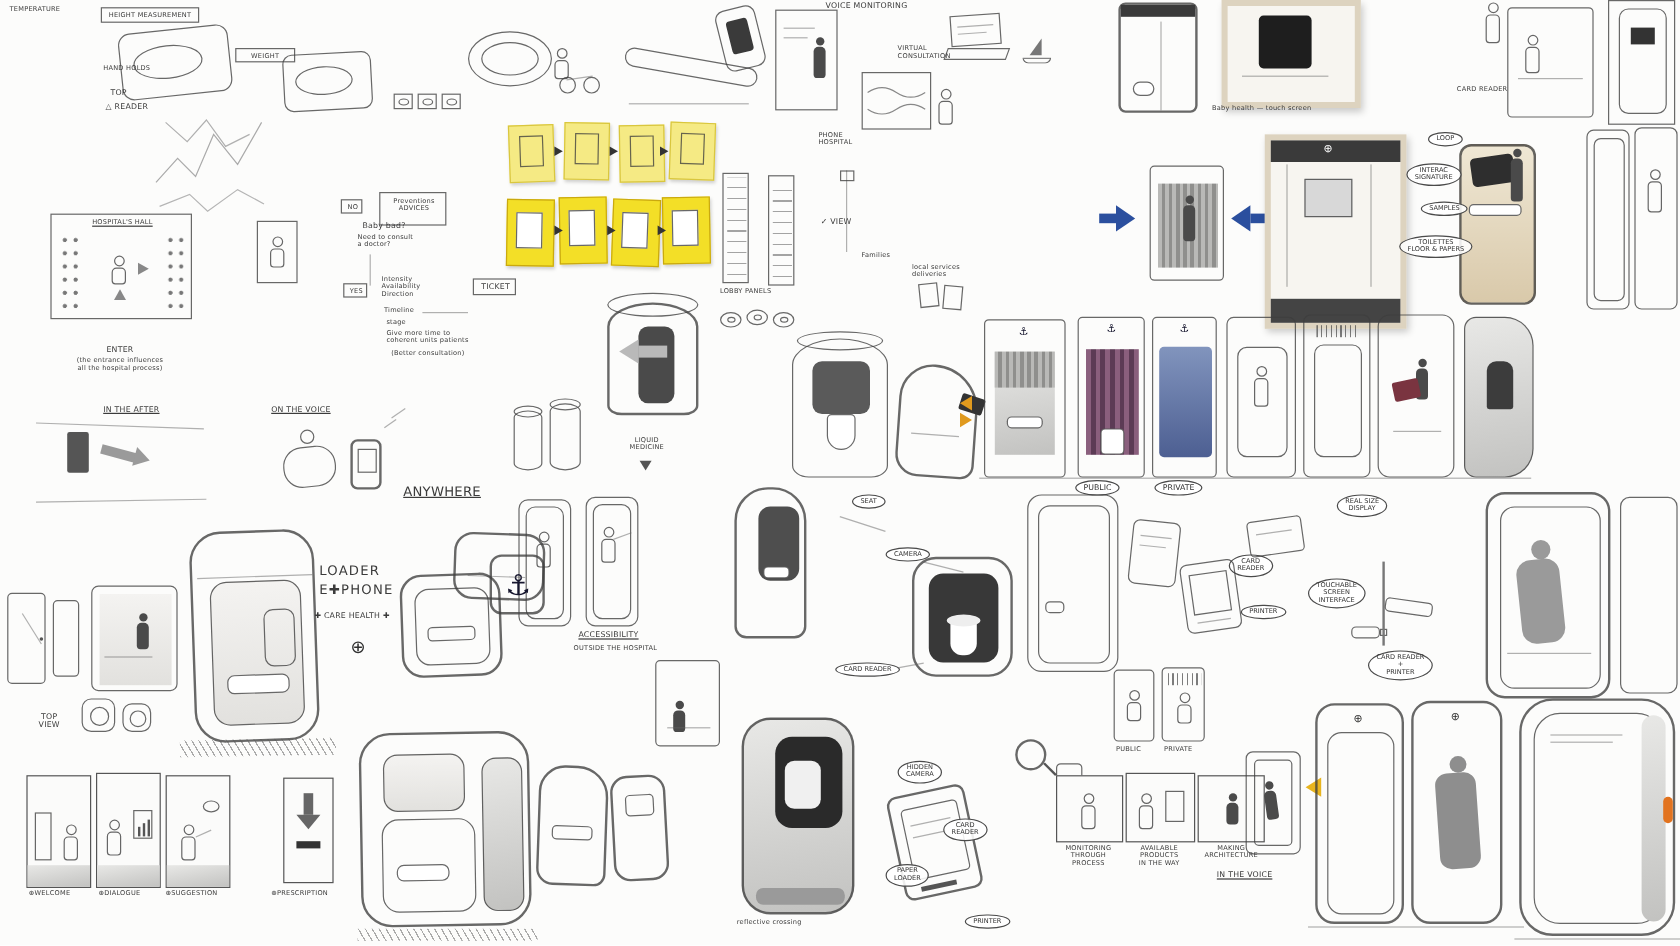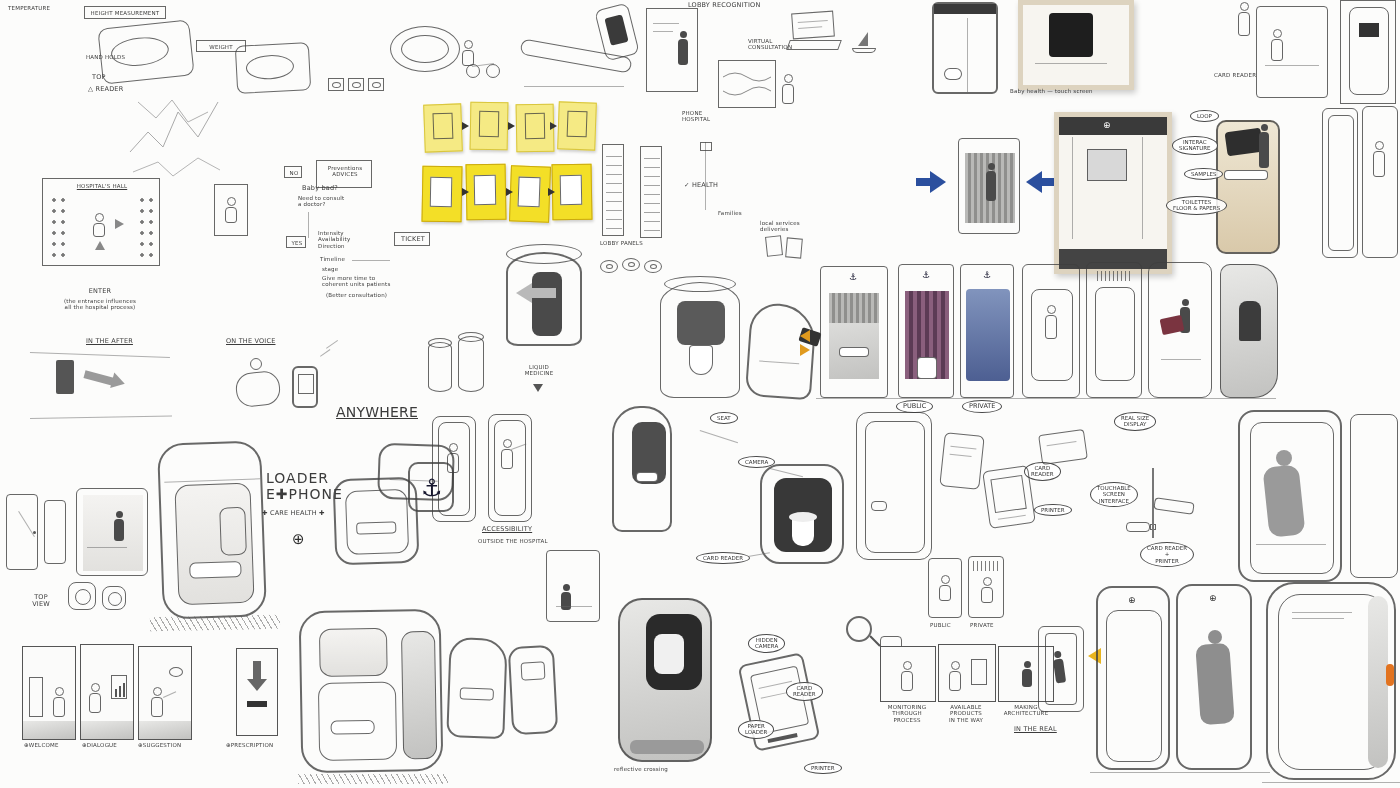--- a/index.html
+++ b/index.html
@@ -1,19 +1,19 @@
 <!DOCTYPE html>
 <html style="--sticky: #f3df27; --sticky_pale: #f5ea84; --arrow_blue: #2b4f9e; --arrow_orange: #e09a1e; --arrow_yellow: #e8b41e; --handle_orange: #e2731f; --curtain_purple: #5c3b55; --door_blue: #4d5f92;"><head>
 <meta charset="utf-8">
 <style>
   html,body{margin:0;padding:0;background:#ffffff}
   .canvas{position:relative;width:1400px;height:788px;background:#fcfcfb;overflow:hidden;
           font-family:"DejaVu Sans",sans-serif}
   .lbl{position:absolute;font-size:7px;line-height:1.15;color:#3b3b3b;letter-spacing:.2px;white-space:nowrap}
-  .f5{font-size:5.5px}.f6{font-size:6.5px}.f8{font-size:14px}
+  .f5{font-size:5.5px}.f6{font-size:6.5px}.f8{font-size:11px}
   .u{text-decoration:underline}.c{text-align:center}
   .pre{white-space:pre-line !important}
   .oval{position:absolute;font-size:5.5px;line-height:1.15;color:#333;border:1px solid #4a4a4a;
         border-radius:50%;padding:2px 6px;background:rgba(255,255,255,.88);text-align:center;white-space:pre-line}
   .bx{position:absolute;border:1.3px solid rgba(62,62,62,.78);box-sizing:border-box;background:transparent}
   .thin{border-width:1px}.thick{border-width:2px}
   .rb4{border-radius:4px}.rb6{border-radius:6px}.rb8{border-radius:8px}.rb10{border-radius:10px}
   .rb12{border-radius:12px}.rb14{border-radius:14px}.rb16{border-radius:16px}.rb18{border-radius:18px}
   .rb20{border-radius:20px}.rb24{border-radius:24px}.rb26{border-radius:26px}.rb28{border-radius:28px}
   .ell{border-radius:50%}
@@ -183,36 +183,36 @@
   <span class="lbl f5" style="left:600px;top:240px">LOBBY PANELS</span>
 
   <div class="bx thin" style="left:646px;top:8px;width:52px;height:84px">
     <div class="gline" style="left:6px;top:14px;width:26px"></div>
     <div class="gline" style="left:6px;top:22px;width:20px"></div>
     <div class="fig d" style="left:30px;top:22px">
         <i></i>
         <b style="height:26px"></b>
       </div>
   </div>
-  <span class="lbl f6" style="left:688px;top:2px">LOBBY RECOGNITION</span>
+  <span class="lbl f6" style="left:688px;top:2px">VOICE MONITORING</span>
   <div class="bx thin" style="left:718px;top:60px;width:58px;height:48px">
     <svg width="56" height="46" style="position:absolute;left:0;top:0">
       <path d="M4,16 Q16,8 28,16 T52,16" fill="none" stroke="#888" stroke-width="1"></path>
       <path d="M4,30 Q16,38 28,30 T52,30" fill="none" stroke="#888" stroke-width="1"></path>
     </svg>
   </div>
   <span class="lbl f5 pre" style="left:748px;top:38px">VIRTUAL
 CONSULTATION</span>
   <div class="fig o" style="left:782px;top:74px">
       <i></i>
       <b style="height:18px"></b>
     </div>
   <span class="lbl f5 pre" style="left:682px;top:110px">PHONE
 HOSPITAL</span>
-  <span class="lbl f6" style="left:684px;top:182px">✓ HEALTH</span>
+  <span class="lbl f6" style="left:684px;top:182px">✓ VIEW</span>
   <div class="gline" style="left:706px;top:142px;width:68px;transform:rotate(90deg)"></div>
   <div class="bx thin" style="left:700px;top:142px;width:12px;height:9px"></div>
   <span class="lbl f5" style="left:718px;top:210px">Families</span>
   <span class="lbl f5 pre" style="left:760px;top:220px">local services
 deliveries</span>
   <div class="bx thin" style="left:766px;top:236px;width:16px;height:20px;transform:rotate(-6deg)"></div>
   <div class="bx thin" style="left:786px;top:238px;width:16px;height:20px;transform:rotate(5deg)"></div>
   <div class="bx thin" style="left:792px;top:12px;width:42px;height:26px;transform:rotate(-4deg)">
     <div class="gline" style="left:5px;top:8px;width:30px"></div>
     <div class="gline" style="left:5px;top:14px;width:24px"></div>
@@ -648,21 +648,21 @@
   <span class="lbl f5" style="left:970px;top:622px">PRIVATE</span>
 
   <div class="bx thin rb6" style="left:1038px;top:626px;width:46px;height:86px">
     <div class="bx thin rb4" style="left:6px;top:6px;width:32px;height:72px"></div>
     <div class="fig d" style="left:14px;top:24px;transform:rotate(-8deg)">
         <i></i>
         <b style="height:24px"></b>
       </div>
   </div>
   <div class="tri" style="left:1088px;top:648px;border-width:8px 13px 8px 0;border-right-color:var(--arrow_yellow)"></div>
-  <span class="lbl f6 u" style="left:1014px;top:726px">IN THE REAL</span>
+  <span class="lbl f6 u" style="left:1014px;top:726px">IN THE VOICE</span>
 
   <div class="bx thick rb16" style="left:1096px;top:586px;width:74px;height:184px">
     <span class="icon-plus" style="left:30px;top:8px">⊕</span>
     <div class="bx thin rb12" style="left:8px;top:22px;width:56px;height:152px"></div>
   </div>
   <div class="bx thick rb16" style="left:1176px;top:584px;width:76px;height:186px">
     <span class="icon-plus" style="left:31px;top:8px">⊕</span>
     <div style="position:absolute;left:30px;top:44px;width:14px;height:14px;border-radius:50%;background:#8e8e8e"></div>
     <div style="position:absolute;left:20px;top:58px;width:34px;height:80px;border-radius:10px;background:#8e8e8e;transform:rotate(-4deg)"></div>
   </div>

